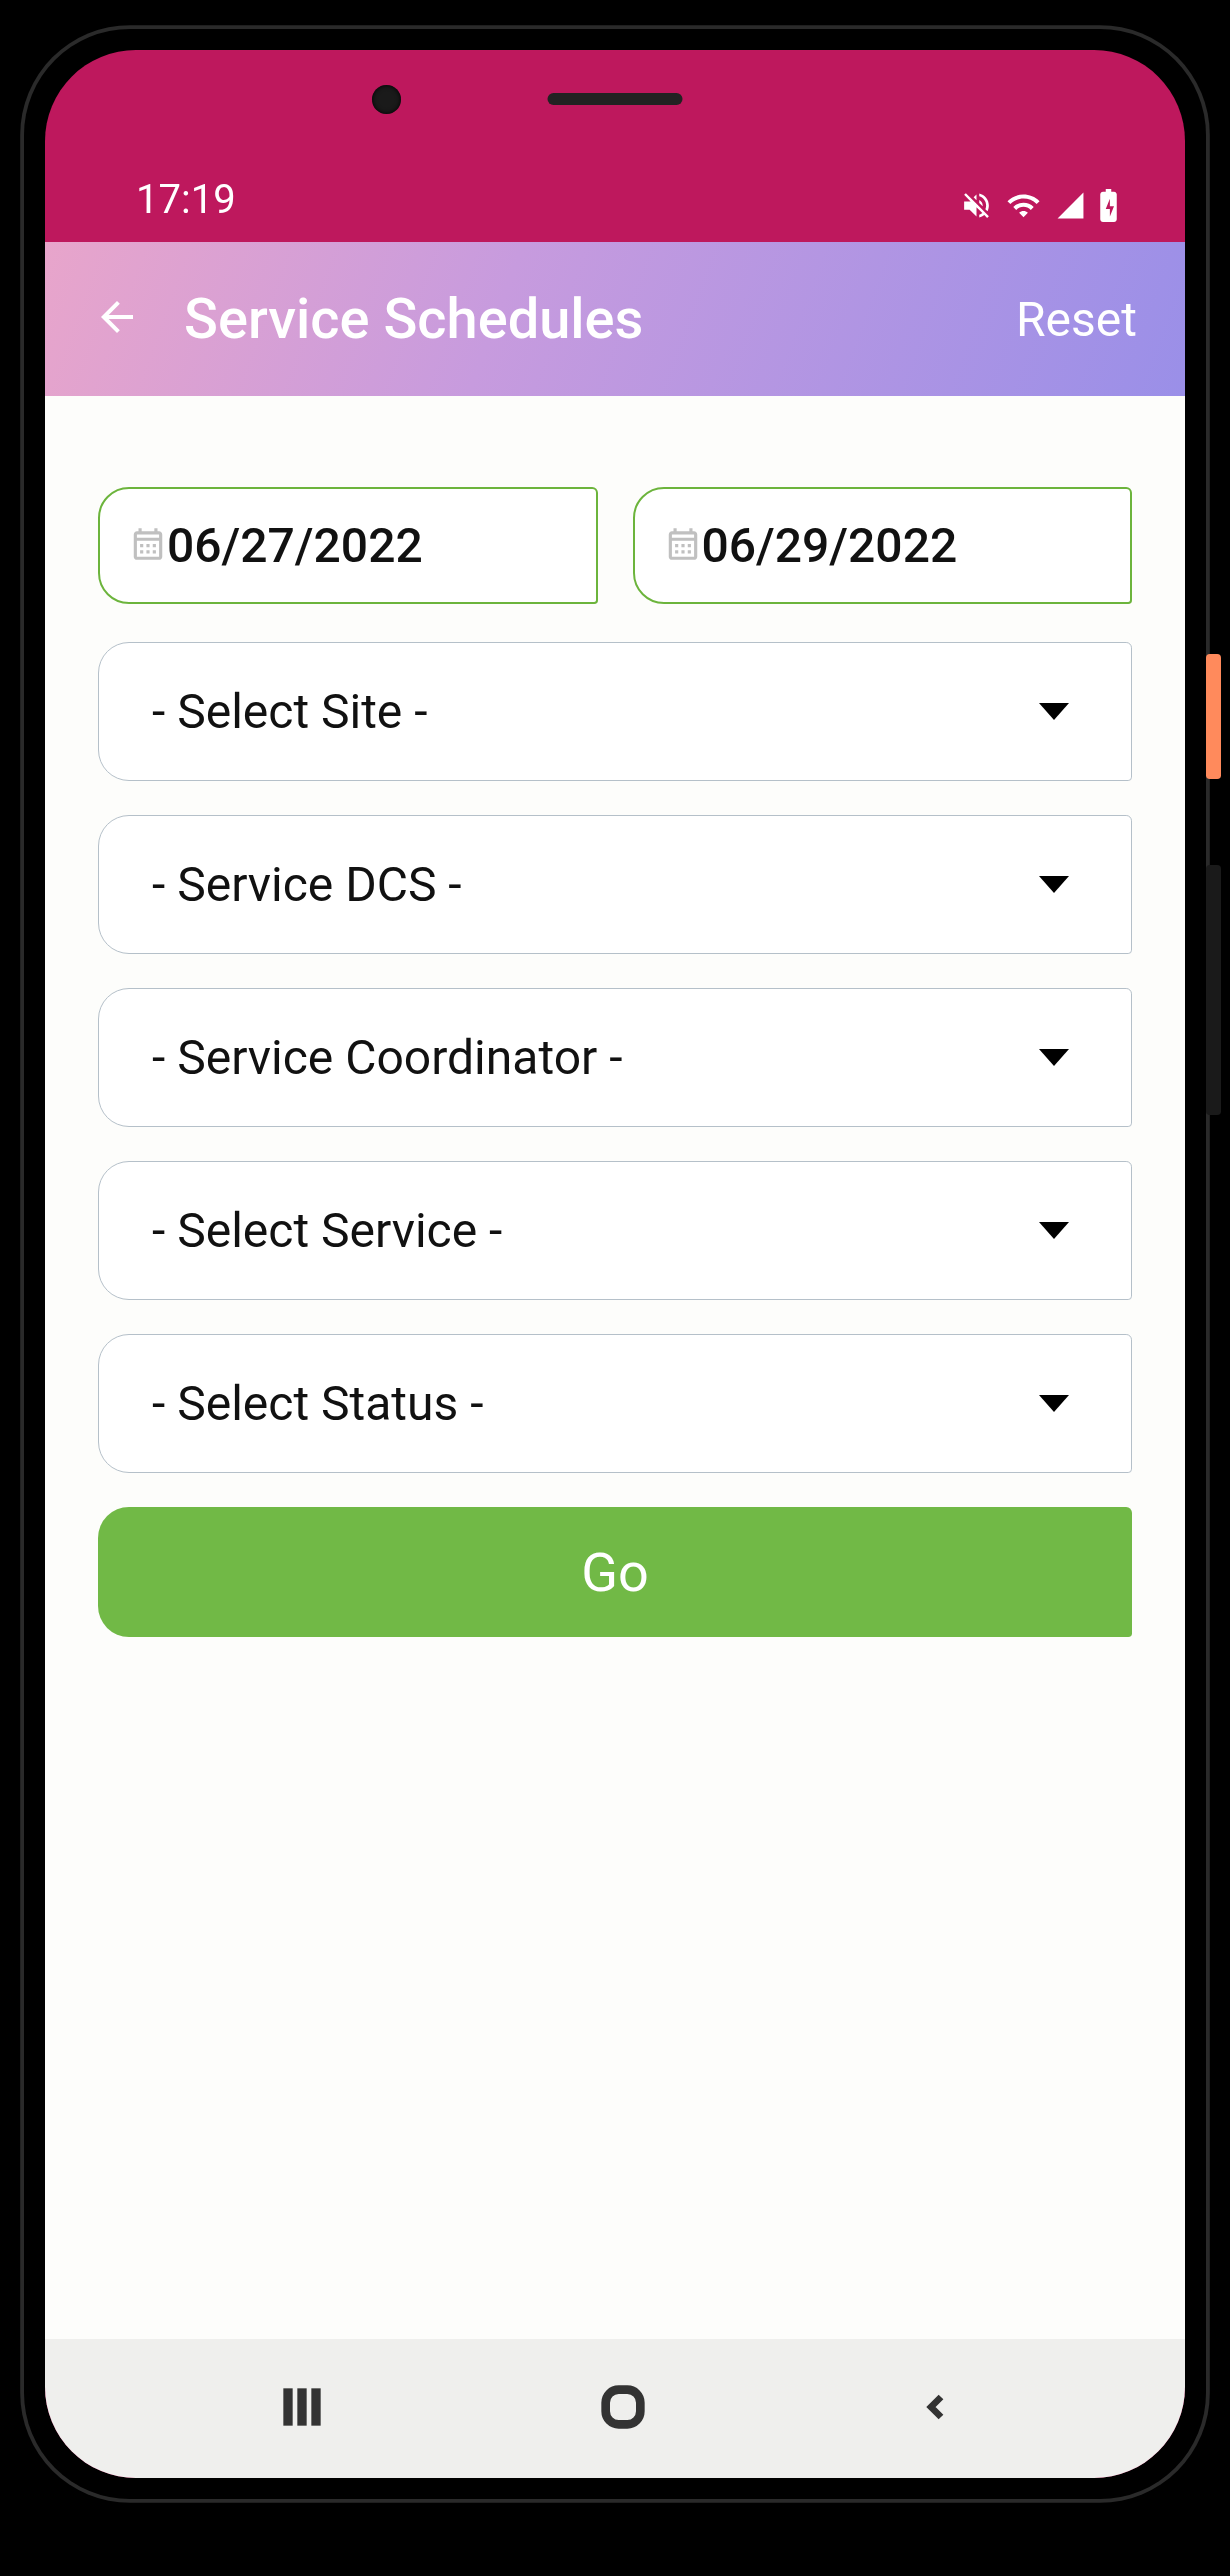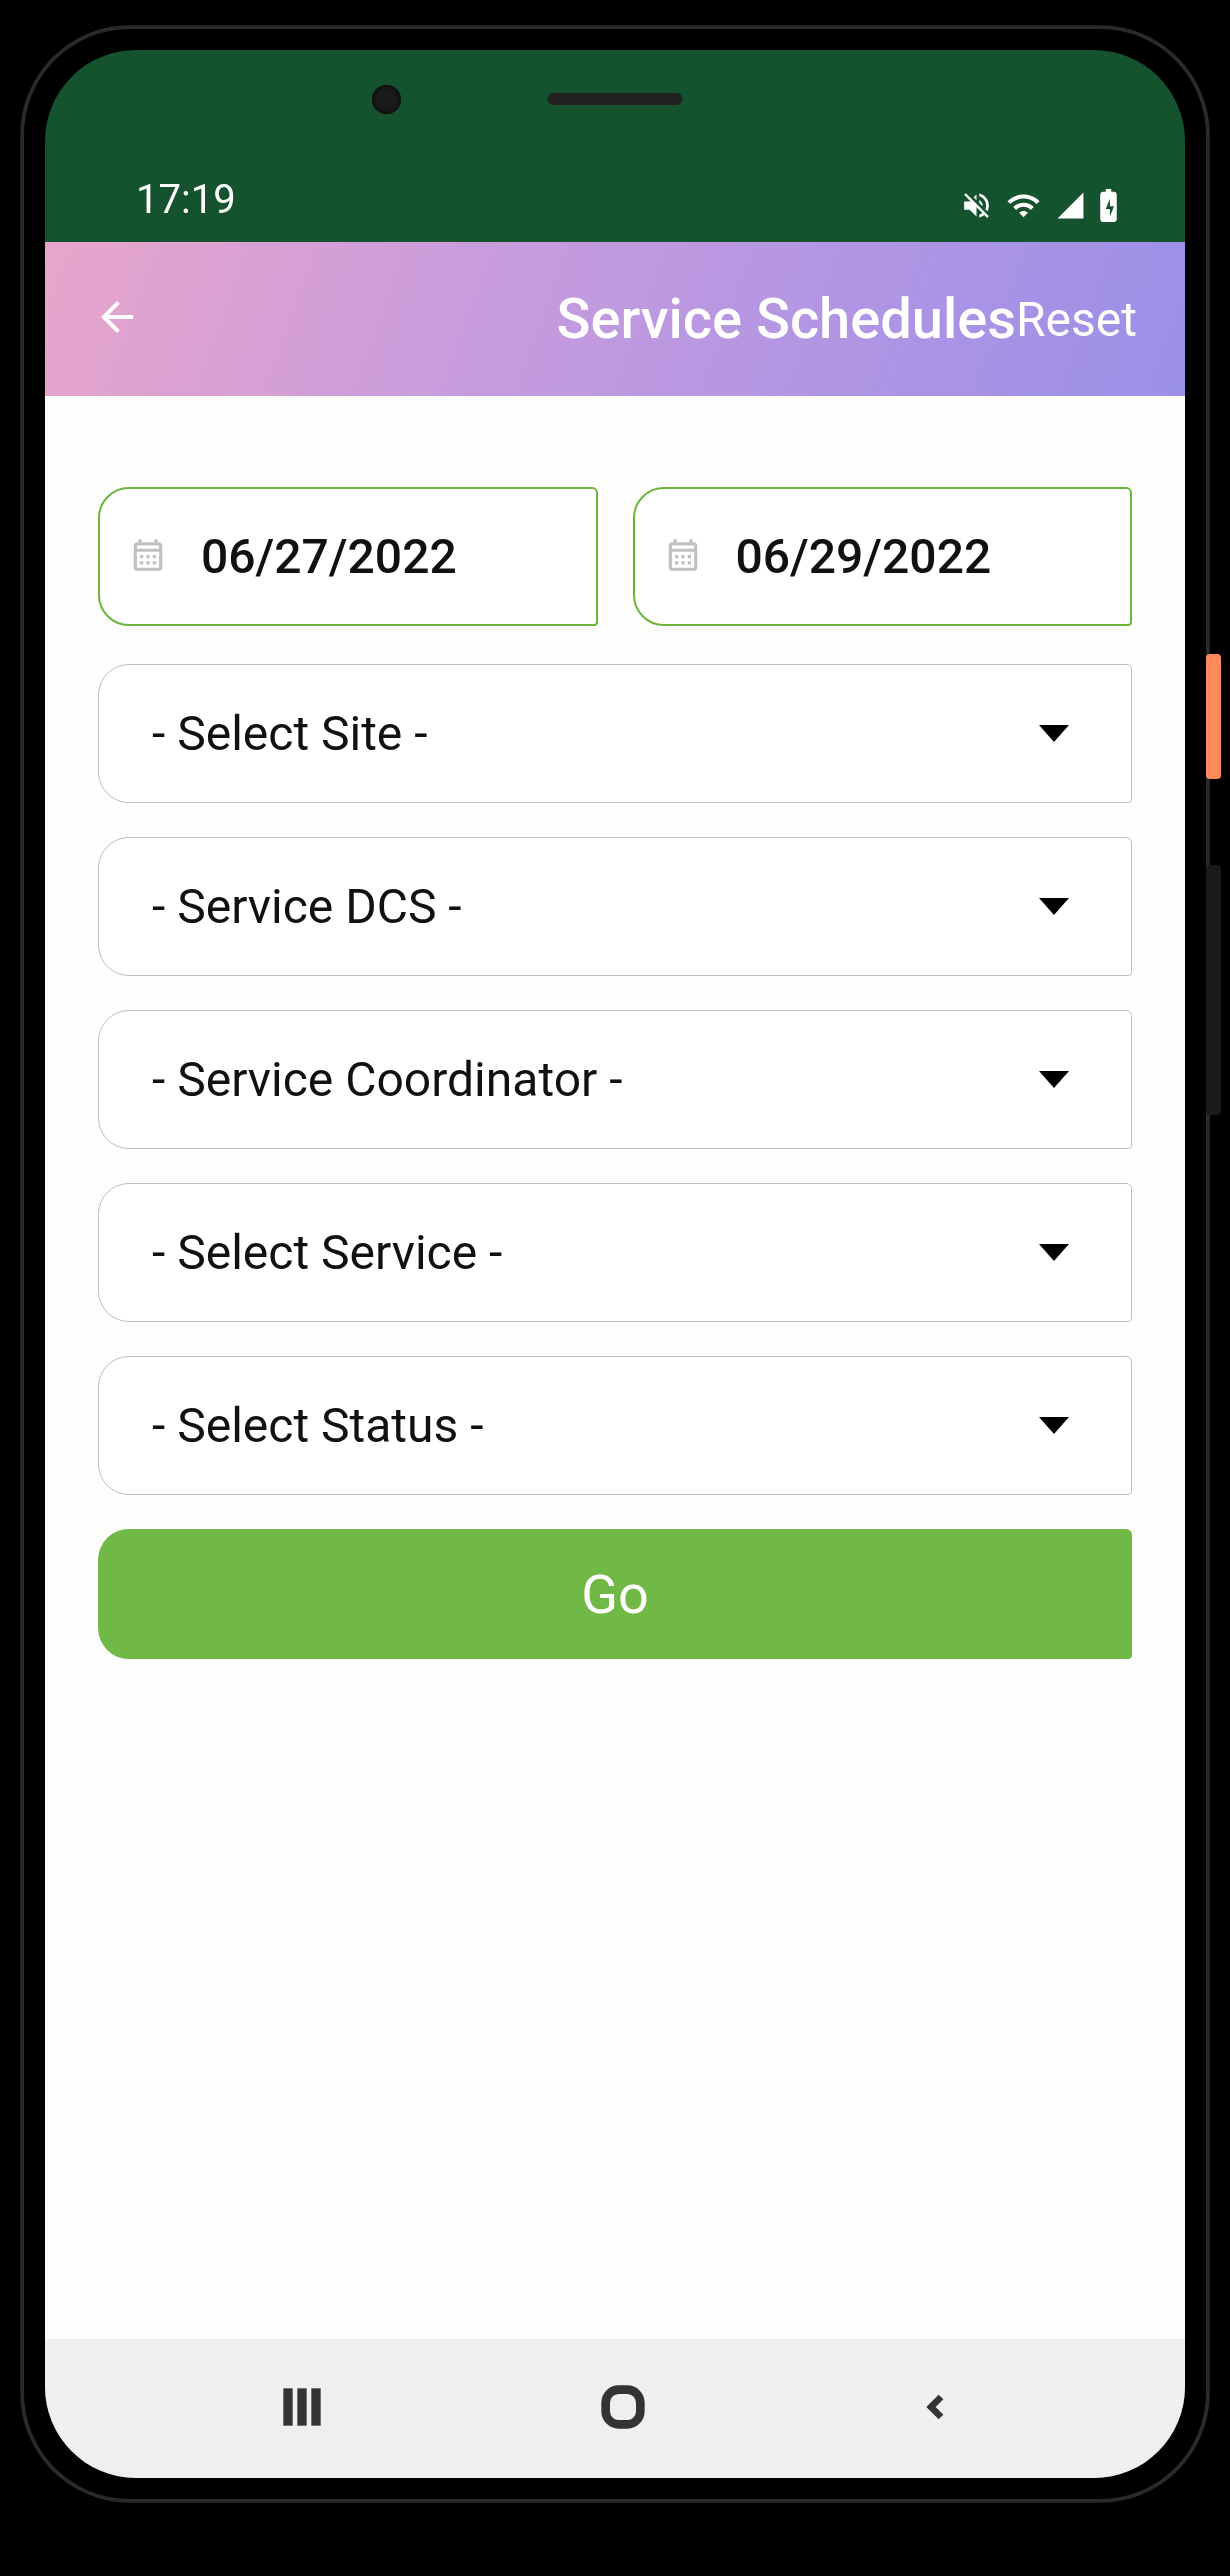--- a/index.html
+++ b/index.html
@@ -18,25 +18,24 @@
     height: 2470px;
     background: #000;
     border-radius: 106px;
     padding: 21px;
     position: relative;
     box-shadow: 0 0 0 3.8px #2a2a2a;
   }
   .phone-inner {
     width: 100%;
     height: 100%;
-    background: #14532d;
+    background: #be185d;
     border-radius: 91px;
     overflow: hidden;
     position: relative;
-    text-align: right;
   }
   .side-button-orange {
     position: absolute;
     right: -15.4px;
     top: 625px;
     width: 15.4px;
     height: 125px;
     background: #ff8a5c;
     border-radius: 3.8px;
   }
@@ -113,25 +112,24 @@
   .date-row {
     display: flex;
     gap: 35px;
     margin-bottom: 38px;
   }
   .date-input {
     flex: 1;
     border: 2.9px solid #6cb43c;
     border-radius: 31px 31px 3.8px 31px;
     border-top-right-radius: 5.8px;
-    height: 139px;
+    height: 117px;
     display: flex;
     align-items: center;
     padding: 0 29px;
-    gap: 34px;
     background: #fff;
   }
   .date-input .cal-icon { color: #c0c0c0; }
   .date-text {
     font-size: 48px;
     color: #111;
     font-weight: 500;
   }
   .select-field {
     border: 1.9px solid #b5c0c9;

